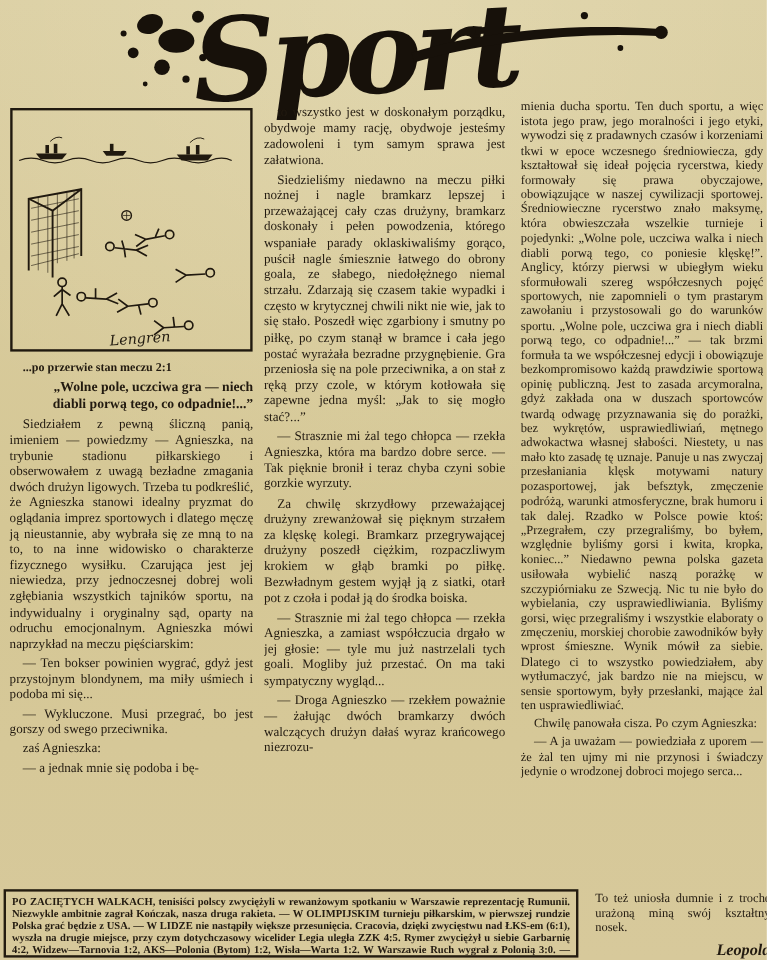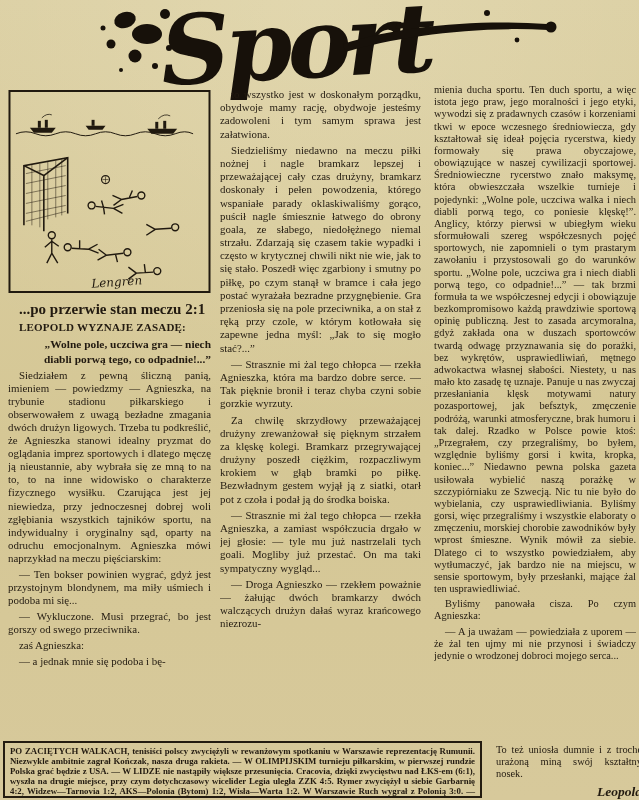--- a/index.html
+++ b/index.html
@@ -15,21 +15,21 @@
   }
   .page { position:absolute; inset:0; }
   #masthead { position:absolute; left:95px; top:0; width:480px; height:100px; }
   .col { position:absolute; text-align:justify; overflow:hidden; hyphens:auto; }
   .col p { margin:0 0 3px; text-indent:11px; }
   .col p.cont { text-indent:0; }
   #col-left  { left:8px;   top:88px; width:203px; height:650px; font-size:10.9px; line-height:1.2; }
   #col-mid   { left:220px; top:88px; width:201px; height:650px; font-size:10.9px; line-height:1.21; }
   #col-right { left:434px; top:84px; width:202px; height:656px; font-size:10.4px; line-height:1.17; }
   .cartoon-wrap { margin-bottom:2px; }
-  .caption { font-weight:bold; font-size:15px; text-align:left; text-indent:0; margin:1px 0 4px; }
+  .caption { font-weight:bold; font-size:10px; text-align:left; text-indent:0; margin:1px 0 4px; }
   .kicker { font-weight:bold; font-size:11px; text-align:left; text-indent:0; margin:6px 0 3px; letter-spacing:.2px; }
   .quote  { font-weight:bold; font-size:11.4px; line-height:1.25; text-align:right; text-indent:0; margin:0 0 7px; }
   #closing { position:absolute; left:496px; top:744px; width:146px; font-size:10.4px; line-height:1.17; text-align:justify; }
   #closing .sig { text-align:right; font-weight:bold; font-style:italic; font-size:13.5px; margin-top:3px; }
   #news-box { position:absolute; left:3px; top:741px; width:479px; height:57px;
     border:2px solid #241c10; padding:3px 5px; font-weight:bold; font-size:8.8px;
     line-height:1.14; text-align:justify; overflow:hidden; }
 </style>
 </head>
 <body>
@@ -104,41 +104,40 @@
         <g stroke="#20190f" stroke-width="1.4" fill="none">
           <circle cx="44" cy="148" r="3.5"></circle>
           <path d="M44 152 v14 M44 154 l-7 6 M44 154 l7 5 M44 166 l-5 10 M44 166 l6 10"></path>
         </g>
         <circle cx="98" cy="92" r="4" stroke="#20190f" fill="none" stroke-width="1.2"></circle>
         <path d="M95 92 h6 M98 89 v6" stroke="#20190f" stroke-width="0.6" fill="none"></path>
         <text x="84" y="199" font-size="12" font-style="italic" fill="#20190f" font-family="DejaVu Serif, serif" transform="rotate(-4 110 199)">Lengren</text>
       </svg>
     </div>
     <p class="caption">...po przerwie stan meczu 2:1</p>
-    <p class="kicker">LEOPOLD WYZNAJE ZASADĘ:</p>
     <p class="quote">„Wolne pole, uczciwa gra — niech diabli porwą tego, co odpadnie!...”</p>
     <p>Siedziałem z pewną śliczną panią, imieniem — powiedzmy — Agnieszka, na trybunie stadionu piłkarskiego i obserwowałem z uwagą bezładne zmagania dwóch drużyn ligowych. Trzeba tu podkreślić, że Agnieszka stanowi idealny pryzmat do oglądania imprez sportowych i dlatego męczę ją nieustannie, aby wybrała się ze mną to na to, to na inne widowisko o charakterze fizycznego wysiłku. Czarująca jest jej niewiedza, przy jednoczesnej dobrej woli zgłębiania wszystkich tajników sportu, na indywidualny i oryginalny sąd, oparty na odruchu emocjonalnym. Agnieszka mówi naprzykład na meczu pięściarskim:</p>
     <p>— Ten bokser powinien wygrać, gdyż jest przystojnym blondynem, ma miły uśmiech i podoba mi się...</p>
     <p>— Wykluczone. Musi przegrać, bo jest gorszy od swego przeciwnika.</p>
     <p>zaś Agnieszka:</p>
     <p>— a jednak mnie się podoba i bę-</p>
   </div>
 
   <div id="col-mid" class="col">
     <p>to wszystko jest w doskonałym porządku, obydwoje mamy rację, obydwoje jesteśmy zadowoleni i tym samym sprawa jest załatwiona.</p>
     <p>Siedzieliśmy niedawno na meczu piłki nożnej i nagle bramkarz lepszej i przeważającej cały czas drużyny, bramkarz doskonały i pełen powodzenia, którego wspaniałe parady oklaskiwaliśmy gorąco, puścił nagle śmiesznie łatwego do obrony goala, ze słabego, niedołężnego niemal strzału. Zdarzają się czasem takie wypadki i często w krytycznej chwili nikt nie wie, jak to się stało. Poszedł więc zgarbiony i smutny po piłkę, po czym stanął w bramce i cała jego postać wyrażała bezradne przygnębienie. Gra przeniosła się na pole przeciwnika, a on stał z ręką przy czole, w którym kotłowała się zapewne jedna myśl: „Jak to się mogło stać?...”</p>
     <p>— Strasznie mi żal tego chłopca — rzekła Agnieszka, która ma bardzo dobre serce. — Tak pięknie bronił i teraz chyba czyni sobie gorzkie wyrzuty.</p>
     <p>Za chwilę skrzydłowy przeważającej drużyny zrewanżował się pięknym strzałem za klęskę kolegi. Bramkarz przegrywającej drużyny poszedł ciężkim, rozpaczliwym krokiem w głąb bramki po piłkę. Bezwładnym gestem wyjął ją z siatki, otarł pot z czoła i podał ją do środka boiska.</p>
     <p>— Strasznie mi żal tego chłopca — rzekła Agnieszka, a zamiast współczucia drgało w jej głosie: — tyle mu już nastrzelali tych goali. Mogliby już przestać. On ma taki sympatyczny wygląd...</p>
     <p>— Droga Agnieszko — rzekłem poważnie — żałując dwóch bramkarzy dwóch walczących drużyn dałaś wyraz krańcowego niezrozu-</p>
   </div>
 
   <div id="col-right" class="col">
     <p class="cont">mienia ducha sportu. Ten duch sportu, a więc istota jego praw, jego moralności i jego etyki, wywodzi się z pradawnych czasów i korzeniami tkwi w epoce wczesnego średniowiecza, gdy kształtował się ideał pojęcia rycerstwa, kiedy formowały się prawa obyczajowe, obowiązujące w naszej cywilizacji sportowej. Średniowieczne rycerstwo znało maksymę, która obwieszczała wszelkie turnieje i pojedynki: „Wolne pole, uczciwa walka i niech diabli porwą tego, co poniesie klęskę!”. Anglicy, którzy pierwsi w ubiegłym wieku sformułowali szereg współczesnych pojęć sportowych, nie zapomnieli o tym prastarym zawołaniu i przystosowali go do warunków sportu. „Wolne pole, uczciwa gra i niech diabli porwą tego, co odpadnie!...” — tak brzmi formuła ta we współczesnej edycji i obowiązuje bezkompromisowo każdą prawdziwie sportową opinię publiczną. Jest to zasada arcymoralna, gdyż zakłada ona w duszach sportowców twardą odwagę przyznawania się do porażki, bez wykrętów, usprawiedliwiań, mętnego adwokactwa własnej słabości. Niestety, u nas mało kto zasadę tę uznaje. Panuje u nas zwyczaj przesłaniania klęsk motywami natury pozasportowej, jak befsztyk, zmęczenie podróżą, warunki atmosferyczne, brak humoru i tak dalej. Rzadko w Polsce powie ktoś: „Przegrałem, czy przegraliśmy, bo byłem, względnie byliśmy gorsi i kwita, kropka, koniec...” Niedawno pewna polska gazeta usiłowała wybielić naszą porażkę w szczypiórniaku ze Szwecją. Nic tu nie było do wybielania, czy usprawiedliwiania. Byliśmy gorsi, więc przegraliśmy i wszystkie elaboraty o zmęczeniu, morskiej chorobie zawodników były wprost śmieszne. Wynik mówił za siebie. Dlatego ci to wszystko powiedziałem, aby wytłumaczyć, jak bardzo nie na miejscu, w sensie sportowym, były przesłanki, mające żal ten usprawiedliwiać.</p>
-    <p>Byliśmy panowała cisza. Po czym Agnieszka:</p>
+    <p>Chwilę panowała cisza. Po czym Agnieszka:</p>
     <p>— A ja uważam — powiedziała z uporem — że żal ten ujmy mi nie przynosi i świadczy jedynie o wrodzonej dobroci mojego serca...</p>
   </div>
 
   <div id="closing">
     <p>To też uniosła dumnie i z trochę urażoną miną swój kształtny nosek.</p>
     <div class="sig">Leopold</div>
   </div>
 
   <div id="news-box">
     <span>PO ZACIĘTYCH WALKACH, tenisiści polscy zwyciężyli w rewanżowym spotkaniu w Warszawie reprezentację Rumunii. Niezwykle ambitnie zagrał Kończak, nasza druga rakieta. — W OLIMPIJSKIM turnieju piłkarskim, w pierwszej rundzie Polska grać będzie z USA. — W LIDZE nie nastąpiły większe przesunięcia. Cracovia, dzięki zwycięstwu nad ŁKS-em (6:1), wyszła na drugie miejsce, przy czym dotychczasowy wicelider Legia uległa ZZK 4:5. Rymer zwyciężył u siebie Garbarnię 4:2, Widzew—Tarnovia 1:2, AKS—Polonia (Bytom) 1:2, Wisła—Warta 1:2. W Warszawie Ruch wygrał z Polonią 3:0. — BIEGACZE, kandydaci do medali olimpijskich, osiągają pełnię formy: Zatopek przebiegł 10 km w czasie 29,37,0 min., Belg Reiff — 5 km — 14,14,2 min., Szwed Strand — 1500 m — 3,47,6 min.</span>

